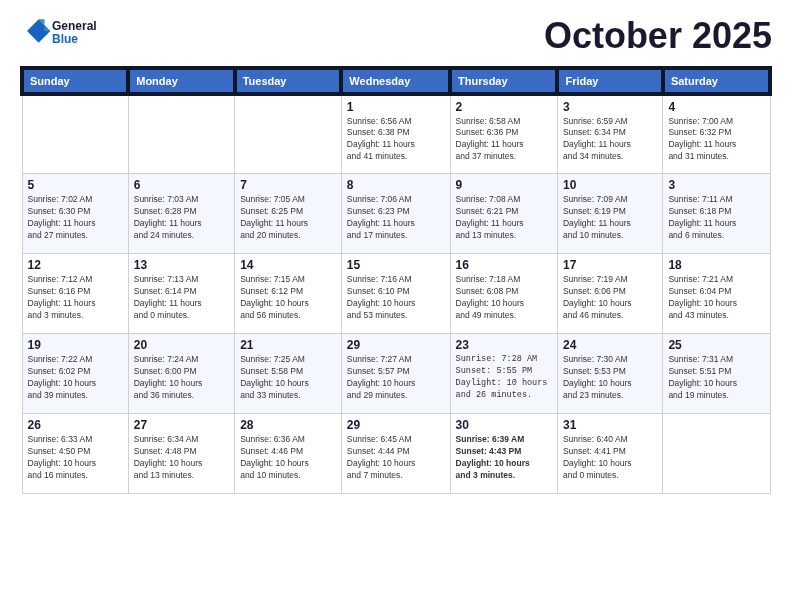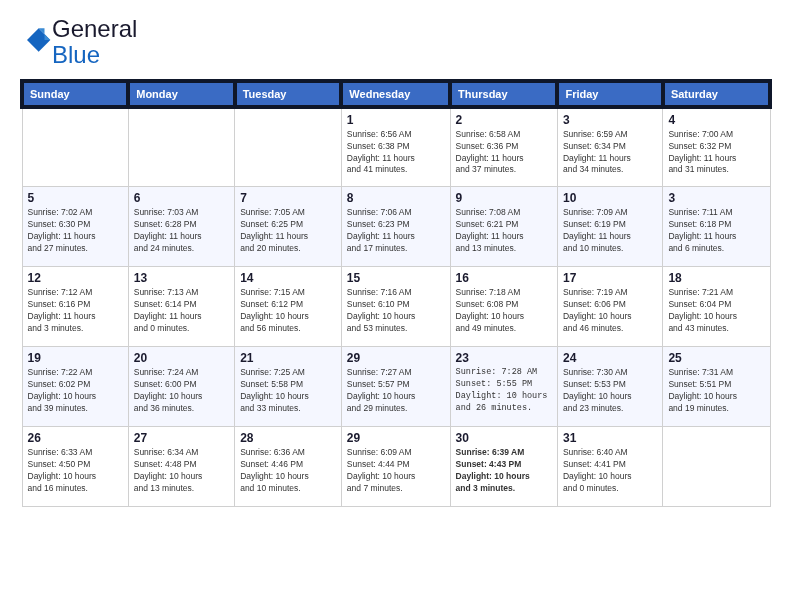--- a/index.html
+++ b/index.html
@@ -18,22 +18,22 @@
       display: flex;
       justify-content: space-between;
       align-items: flex-start;
       margin-bottom: 10px;
     }
     .logo {
       display: flex;
       align-items: center;
     }
     .logo-text {
-      font-size: 24px;
-      font-weight: normal;
+      font-size: 12px;
+      font-weight: bold;
       line-height: 1.1;
     }
     .logo-general { color: #1a1a2e; }
     .logo-blue { color: #1565c0; }
     .logo-icon {
       width: 30px;
       height: 30px;
       margin-left: 2px;
     }
     .title-block {
@@ -102,20 +102,21 @@
         </svg>
       </div>
       <div>
         <div class="logo-text">
           <span class="logo-general">General</span><br>
           <span class="logo-blue">Blue</span>
         </div>
       </div>
     </div>
     <div class="title-block">
+      <div class="month-title">October 2025</div>
     </div>
   </div>
 
   <table class="calendar">
     <thead>
       <tr>
         <th>Sunday</th>
         <th>Monday</th>
         <th>Tuesday</th>
         <th>Wednesday</th>
@@ -328,21 +329,21 @@
           </td>
           <td>
             <span class="day-number">28</span>
             <div class="day-info" style="white-space: pre-line;">Sunrise: 6:36 AM
 Sunset: 4:46 PM
 Daylight: 10 hours
 and 10 minutes.</div>
           </td>
           <td>
             <span class="day-number">29</span>
-            <div class="day-info" style="white-space: pre-line;">Sunrise: 6:09 AM
+            <div class="day-info" style="white-space: pre-line;">Sunrise: 6:45 AM
 Sunset: 4:44 PM
 Daylight: 10 hours
 and 7 minutes.</div>
           </td>
           <td>
             <span class="day-number">30</span>
             <div class="day-info" style="white-space: pre-line; font-weight: bold;">Sunrise: 6:39 AM
 Sunset: 4:43 PM
 Daylight: 10 hours
 and 3 minutes.</div>

